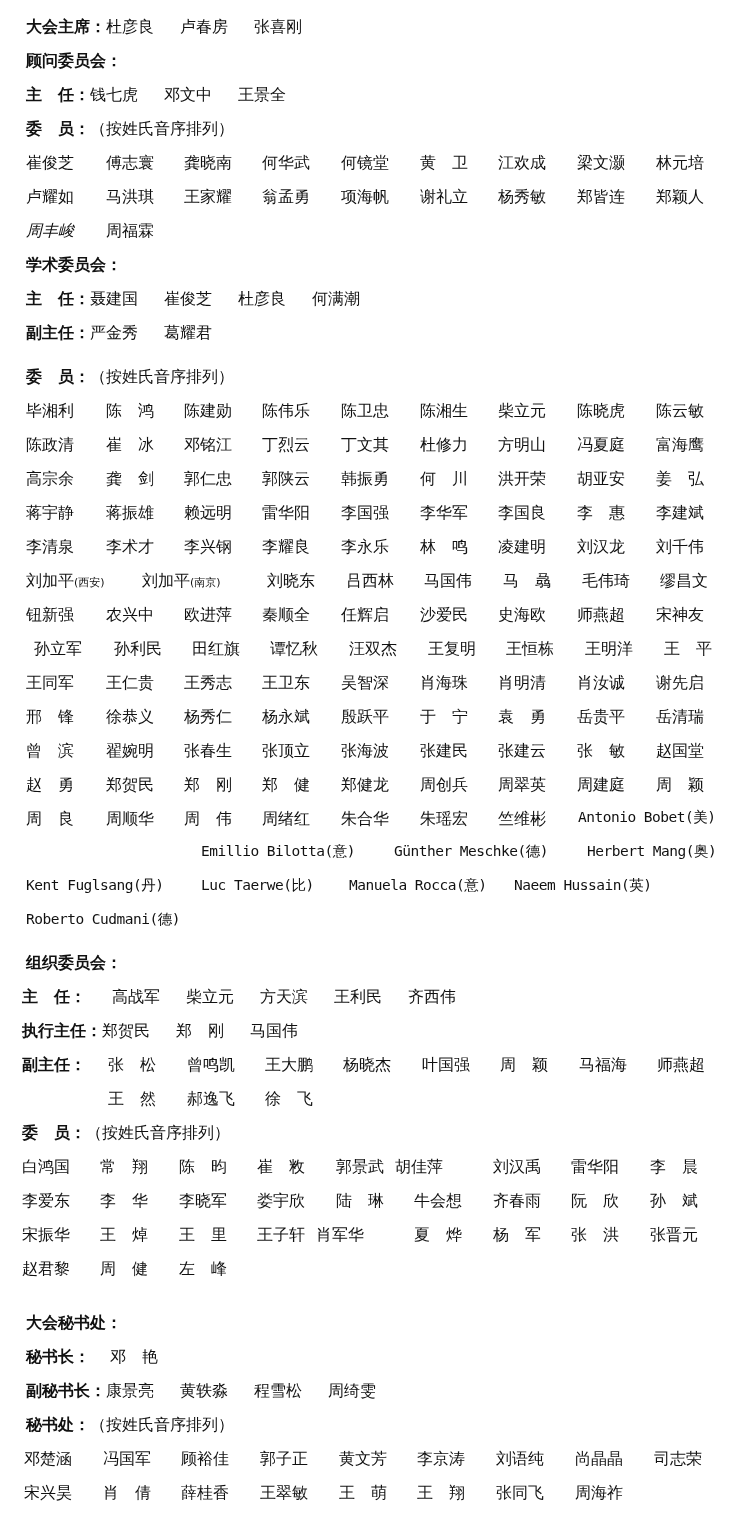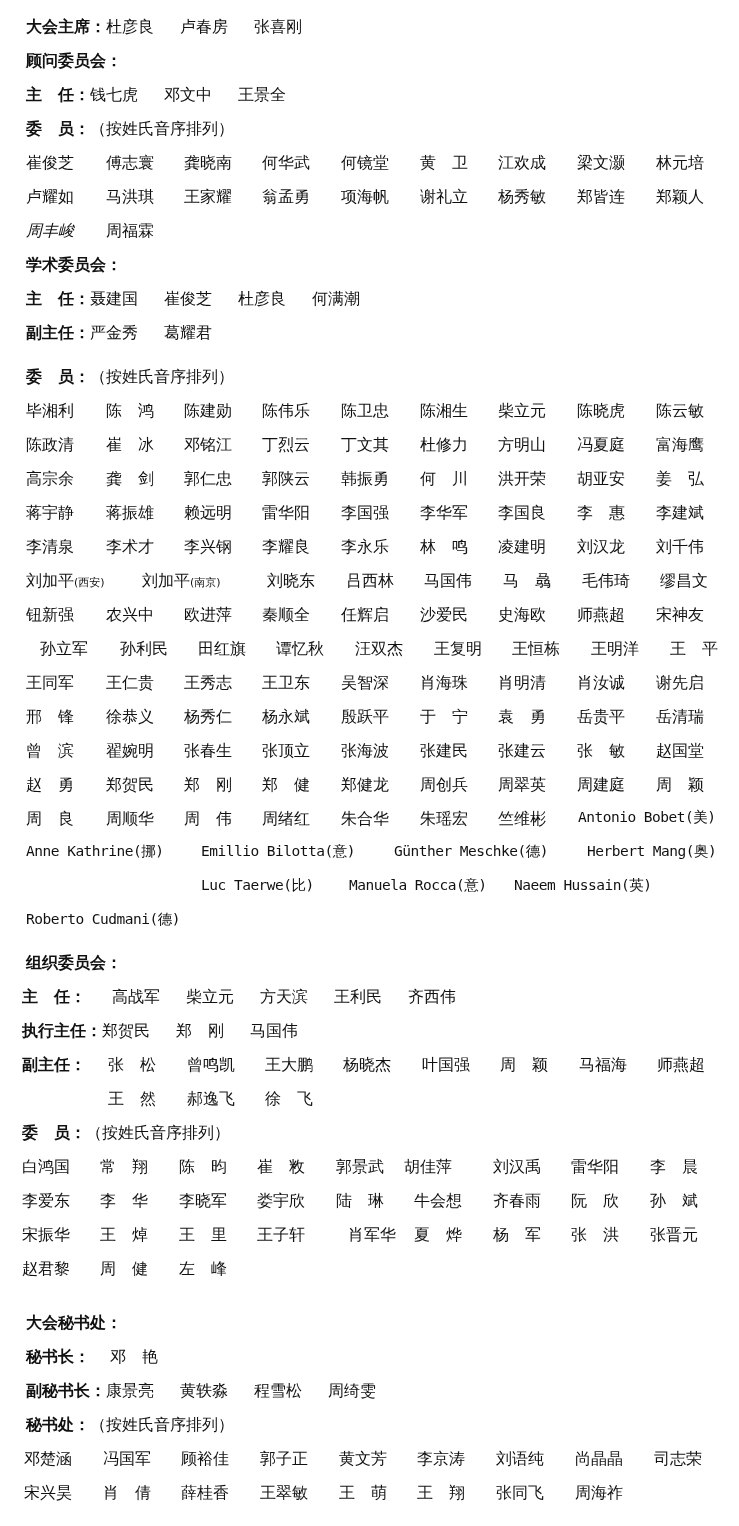--- a/index.html
+++ b/index.html
@@ -121,21 +121,21 @@
       <span class="n" style="left: 26px;">钮新强</span>
       <span class="n" style="left: 106px;">农兴中</span>
       <span class="n" style="left: 184px;">欧进萍</span>
       <span class="n" style="left: 262px;">秦顺全</span>
       <span class="n" style="left: 341px;">任辉启</span>
       <span class="n" style="left: 420px;">沙爱民</span>
       <span class="n" style="left: 498px;">史海欧</span>
       <span class="n" style="left: 577px;">师燕超</span>
       <span class="n" style="left: 656px;">宋神友</span>
     </div>
-    <div class="line grid" style="top: 632px; left: 14px; width: 669px;">
+    <div class="line grid" style="top: 632px; left: 8px; width: 669px;">
       <span class="n" style="left: 26px;">孙立军</span>
       <span class="n" style="left: 106px;">孙利民</span>
       <span class="n" style="left: 184px;">田红旗</span>
       <span class="n" style="left: 262px;">谭忆秋</span>
       <span class="n" style="left: 341px;">汪双杰</span>
       <span class="n" style="left: 420px;">王复明</span>
       <span class="n" style="left: 498px;">王恒栋</span>
       <span class="n" style="left: 577px;">王明洋</span>
       <span class="n" style="left: 656px;">王　平</span>
     </div>
@@ -189,26 +189,26 @@
       <span class="n" style="left: 184px;">周　伟</span>
       <span class="n" style="left: 262px;">周绪红</span>
       <span class="n" style="left: 341px;">朱合华</span>
       <span class="n" style="left: 420px;">朱瑶宏</span>
       <span class="n" style="left: 498px;">竺维彬</span>
     </div>
     <div class="line grid" style="top: 800px; left: 0px; width: 739px;">
       <span class="n mono" style="left: 578px;">Antonio Bobet(美)</span>
     </div>
     <div class="line grid" style="top: 834px; left: 0px; width: 739px;">
-      <span class="n mono" style="left: 26px;">Anne Kathrine(挪)</span>
       <span class="n mono" style="left: 201px;">Emillio Bilotta(意)</span>
       <span class="n mono" style="left: 394px;">Günther Meschke(德)</span>
       <span class="n mono" style="left: 587px;">Herbert Mang(奥)</span>
     </div>
     <div class="line grid" style="top: 868px; left: 0px; width: 739px;">
+      <span class="n mono" style="left: 26px;">Kent Fuglsang(丹)</span>
       <span class="n mono" style="left: 201px;">Luc Taerwe(比)</span>
       <span class="n mono" style="left: 349px;">Manuela Rocca(意)</span>
       <span class="n mono" style="left: 514px;">Naeem Hussain(英)</span>
     </div>
     <div class="line grid" style="top: 902px; left: 0px; width: 739px;">
       <span class="n mono" style="left: 26px;">Roberto Cudmani(德)</span>
     </div>
     <div class="line" style="top: 946px;"><span class="label">组织委员会：</span></div>
     <div class="line" style="top: 980px; left: 22px;"><span class="label">主　任：</span><span class="names"><span class="n" style="margin-left: 26px;">高战军</span><span class="n" style="margin-left: 26px;">柴立元</span><span class="n" style="margin-left: 26px;">方天滨</span><span class="n" style="margin-left: 26px;">王利民</span><span class="n" style="margin-left: 26px;">齐西伟</span></span></div>
     <div class="line" style="top: 1014px; left: 22px;"><span class="label">执行主任：</span><span class="names"><span class="n" style="margin-left: 0px;">郑贺民</span><span class="n" style="margin-left: 26px;">郑　刚</span><span class="n" style="margin-left: 26px;">马国伟</span></span></div>
@@ -228,42 +228,42 @@
       <span class="n" style="left: 187px;">郝逸飞</span>
       <span class="n" style="left: 265px;">徐　飞</span>
     </div>
     <div class="line" style="top: 1116px; left: 22px;"><span class="label">委　员：</span><span class="note">（按姓氏音序排列）</span></div>
     <div class="line grid" style="top: 1150px; left: 0px; width: 628px;">
       <span class="n" style="left: 22px;">白鸿国</span>
       <span class="n" style="left: 100px;">常　翔</span>
       <span class="n" style="left: 179px;">陈　昀</span>
       <span class="n" style="left: 257px;">崔　敉</span>
       <span class="n" style="left: 336px;">郭景武</span>
-      <span class="n" style="left: 404px;">胡佳萍</span>
+      <span class="n" style="left: 395px;">胡佳萍</span>
       <span class="n" style="left: 493px;">刘汉禹</span>
       <span class="n" style="left: 571px;">雷华阳</span>
       <span class="n" style="left: 650px;">李　晨</span>
     </div>
     <div class="line grid" style="top: 1184px; left: 0px; width: 739px;">
       <span class="n" style="left: 22px;">李爱东</span>
       <span class="n" style="left: 100px;">李　华</span>
       <span class="n" style="left: 179px;">李晓军</span>
       <span class="n" style="left: 257px;">娄宇欣</span>
       <span class="n" style="left: 336px;">陆　琳</span>
       <span class="n" style="left: 414px;">牛会想</span>
       <span class="n" style="left: 493px;">齐春雨</span>
       <span class="n" style="left: 571px;">阮　欣</span>
       <span class="n" style="left: 650px;">孙　斌</span>
     </div>
     <div class="line grid" style="top: 1218px; left: 0px; width: 739px;">
       <span class="n" style="left: 22px;">宋振华</span>
       <span class="n" style="left: 100px;">王　焯</span>
       <span class="n" style="left: 179px;">王　里</span>
       <span class="n" style="left: 257px;">王子轩</span>
-      <span class="n" style="left: 348px;">肖军华</span>
+      <span class="n" style="left: 316px;">肖军华</span>
       <span class="n" style="left: 414px;">夏　烨</span>
       <span class="n" style="left: 493px;">杨　军</span>
       <span class="n" style="left: 571px;">张　洪</span>
       <span class="n" style="left: 650px;">张晋元</span>
     </div>
     <div class="line grid" style="top: 1252px; left: 0px; width: 739px;">
       <span class="n" style="left: 22px;">赵君黎</span>
       <span class="n" style="left: 100px;">周　健</span>
       <span class="n" style="left: 179px;">左　峰</span>
     </div>

